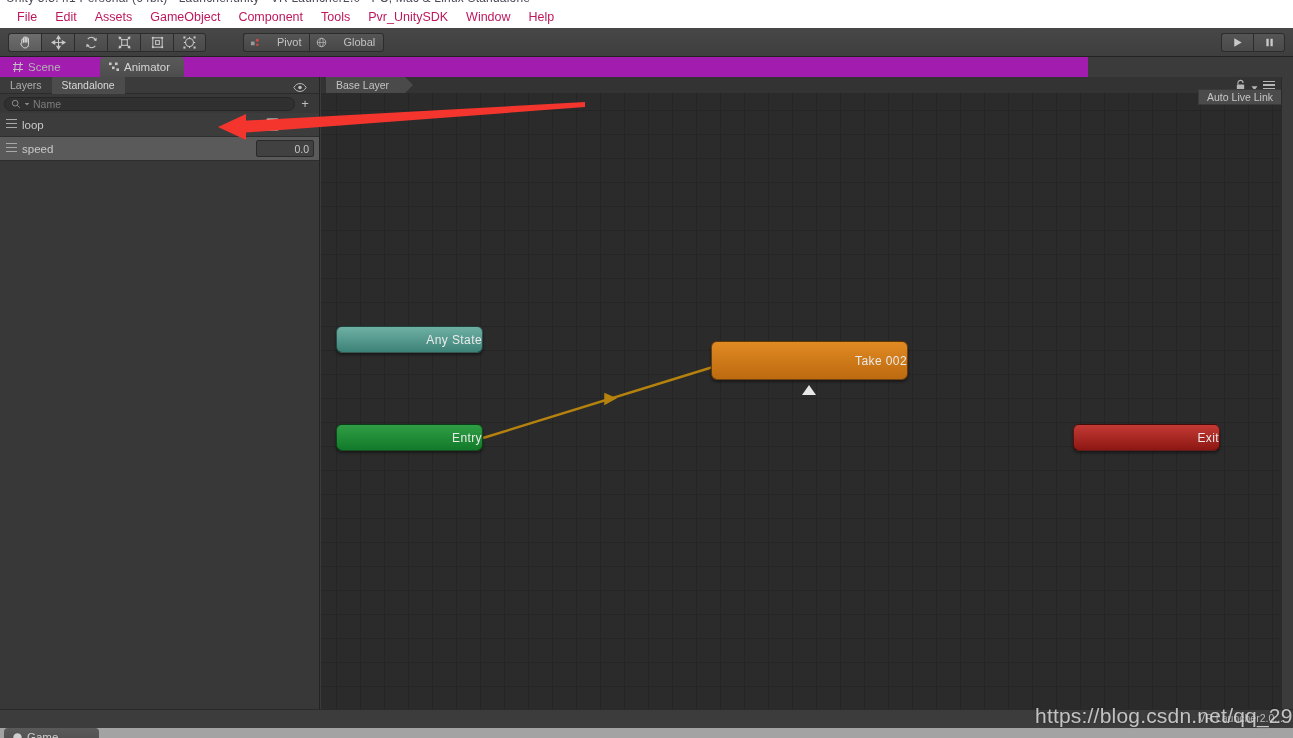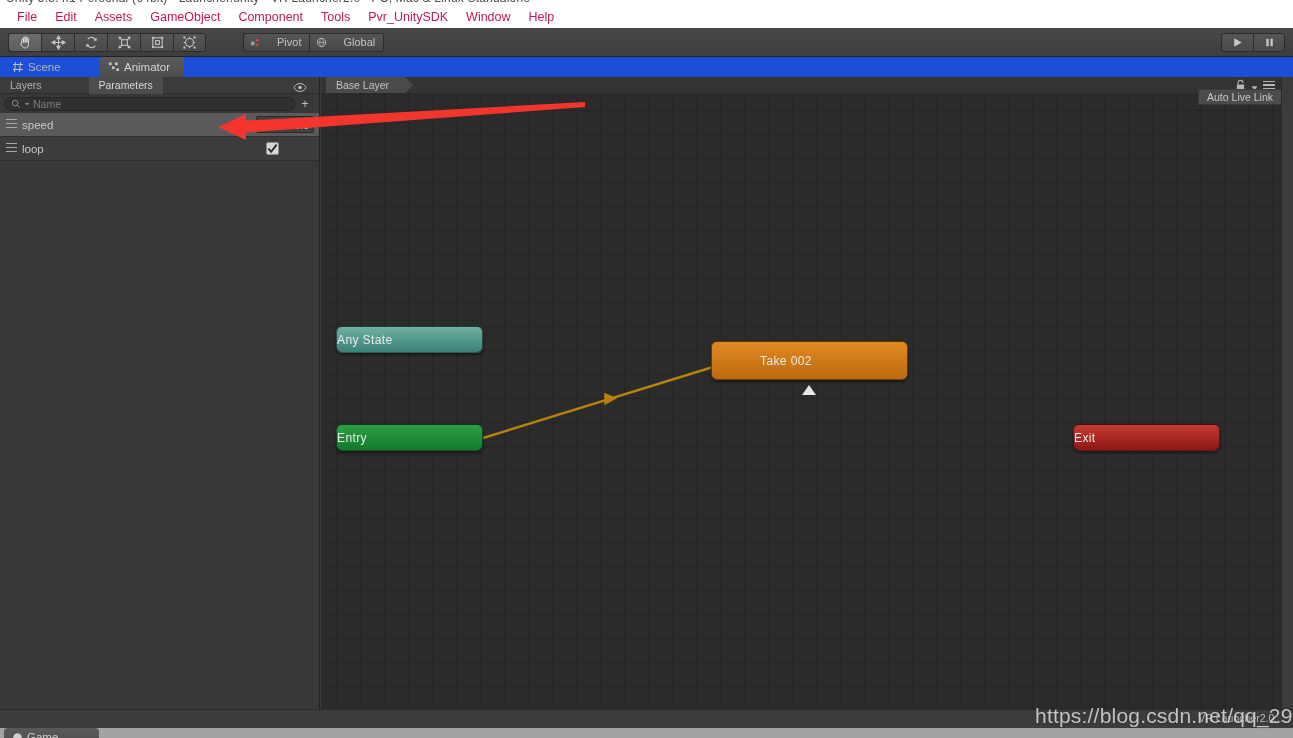--- a/index.html
+++ b/index.html
@@ -69,22 +69,22 @@
     width: 32px; height: 19px;
     background: linear-gradient(#555,#4a4a4a);
     border: 1px solid #2c2c2c;
     display: flex; align-items: center; justify-content: center; cursor: pointer;
   }
   .playbtn.first { border-radius: 3px 0 0 3px; border-right: none; }
   .playbtn.last  { border-radius: 0 3px 3px 0; }
 
   
   .tabrow {
-    position: absolute; left: 0; top: 57px; width: 1293px; height: 20px;
-    background: #1d4ed8;
+    position: absolute; left: 0; top: 57px; width: 1088px; height: 20px;
+    background: #a21caf;
   }
   .tab {
     position: absolute; top: 0; height: 20px;
     display: flex; align-items: center; gap: 4px;
     padding: 0 14px 0 8px; font-size: 11.5px; color: #b4b4b4;
     cursor: pointer; white-space: nowrap;
   }
   .tab.active {
     background: linear-gradient(#5a5a5a,#4d4d4d);
     border-radius: 4px 4px 0 0;
@@ -93,21 +93,21 @@
   .tab.inactive { background: transparent; }
 
   
   .leftpanel {
     position: absolute; left: 0; top: 77px; width: 320px; height: 632px;
     background: #383838; border-right: 1px solid #232323;
   }
   .subtabbar {
     position: relative; height: 17px; width: 100%;
     background: #3b3b3b; border-bottom: 1px solid #2b2b2b;
-    display: flex; align-items: center; gap: 37px;
+    display: flex; align-items: center;
   }
   .subtab {
     height: 17px; padding: 0 10px; font-size: 10.5px; color: #b0b0b0;
     display: flex; align-items: center; cursor: pointer;
   }
   .subtab.active { background: #4c4c4c; color: #d8d8d8; }
   .eye-icon { position: absolute; right: 12px; top: 2px; cursor: pointer; }
 
   .searchrow {
     height: 19px; display: flex; align-items: center;
@@ -190,21 +190,21 @@
     position: absolute; right: 0px; top: 12px;
     height: 16px; padding: 0 8px;
     background: #4b4b4b; border: 1px solid #3a3a3a; border-right: none;
     color: #c6c6c6; font-size: 10.5px;
     display: flex; align-items: center; cursor: pointer; white-space: nowrap;
   }
 
   
   .node {
     position: absolute; border-radius: 6px;
-    display: flex; align-items: center; justify-content: flex-start;
+    display: flex; align-items: center; justify-content: flex-end;
     font-size: 12px; color: #eaeaea; cursor: pointer;
     box-shadow: 0 2px 3px rgba(0,0,0,.45);
     border: 1px solid rgba(0,0,0,.5);
     letter-spacing: .4px;
   }
   .node.anystate { background: linear-gradient(#6fb0a4,#3d8277); }
   .node.entry    { background: linear-gradient(#2f9e45,#127a2a); }
   .node.exit     { background: linear-gradient(#c43a34,#8d1713); }
   .node.take     { background: linear-gradient(#e08a22,#bd6a10); }
   .default-marker {
@@ -398,21 +398,21 @@
             <rect x="8.4" y="7.4" width="2.6" height="2.6"></rect>
         </g>
       </svg>
       <span>Animator</span>
     </div>
   </div>
 
   <div class="leftpanel">
     <div class="subtabbar">
       <div class="subtab">Layers</div>
-      <div class="subtab active">Parameters</div>
+      <div class="subtab active">Standalone</div>
       <span class="eye-icon">
         <svg width="14" height="11" viewBox="0 0 16 11">
           <path d="M1 5.5C3 2 5.5 1 8 1s5 1 7 4.5C13 9 10.5 10 8 10S3 9 1 5.5z" fill="none" stroke="#c0c0c0" stroke-width="1.1"></path>
           <circle cx="8" cy="5.5" r="2" fill="#c0c0c0"></circle>
         </svg>
       </span>
     </div>
 
     <div class="searchrow">
       <div class="searchbox">
@@ -422,41 +422,41 @@
         </svg>
         <svg width="6" height="6" viewBox="0 0 8 8">
           <polygon points="1,2.5 7,2.5 4,6" fill="#8c8c8c"></polygon>
         </svg>
         <span class="ph">Name</span>
       </div>
       <div class="plusbtn">+</div>
     </div>
 
     <div class="paramlist">
-      <div class="paramrow sel">
-        <span class="grip">
-            <i></i>
-            <i></i>
-            <i></i>
-          </span>
-        <span class="pname">speed</span>
-        <span class="pvalue-float">0.0</span>
-      </div>
       <div class="paramrow alt">
         <span class="grip">
             <i></i>
             <i></i>
             <i></i>
           </span>
         <span class="pname">loop</span>
         <span class="pvalue-bool">
           <svg width="11" height="11" viewBox="0 0 12 12">
             <polyline points="1.5,6 4.5,9.5 10.5,1.8" fill="none" stroke="#2a2a2a" stroke-width="2"></polyline>
           </svg>
         </span>
+      </div>
+      <div class="paramrow sel">
+        <span class="grip">
+            <i></i>
+            <i></i>
+            <i></i>
+          </span>
+        <span class="pname">speed</span>
+        <span class="pvalue-float">0.0</span>
       </div>
     </div>
   </div>
 
   <div class="graphwrap">
     <div class="grid"></div>
 
     <div class="breadcrumbbar">
       <div class="crumb">Base Layer</div>
     </div>

